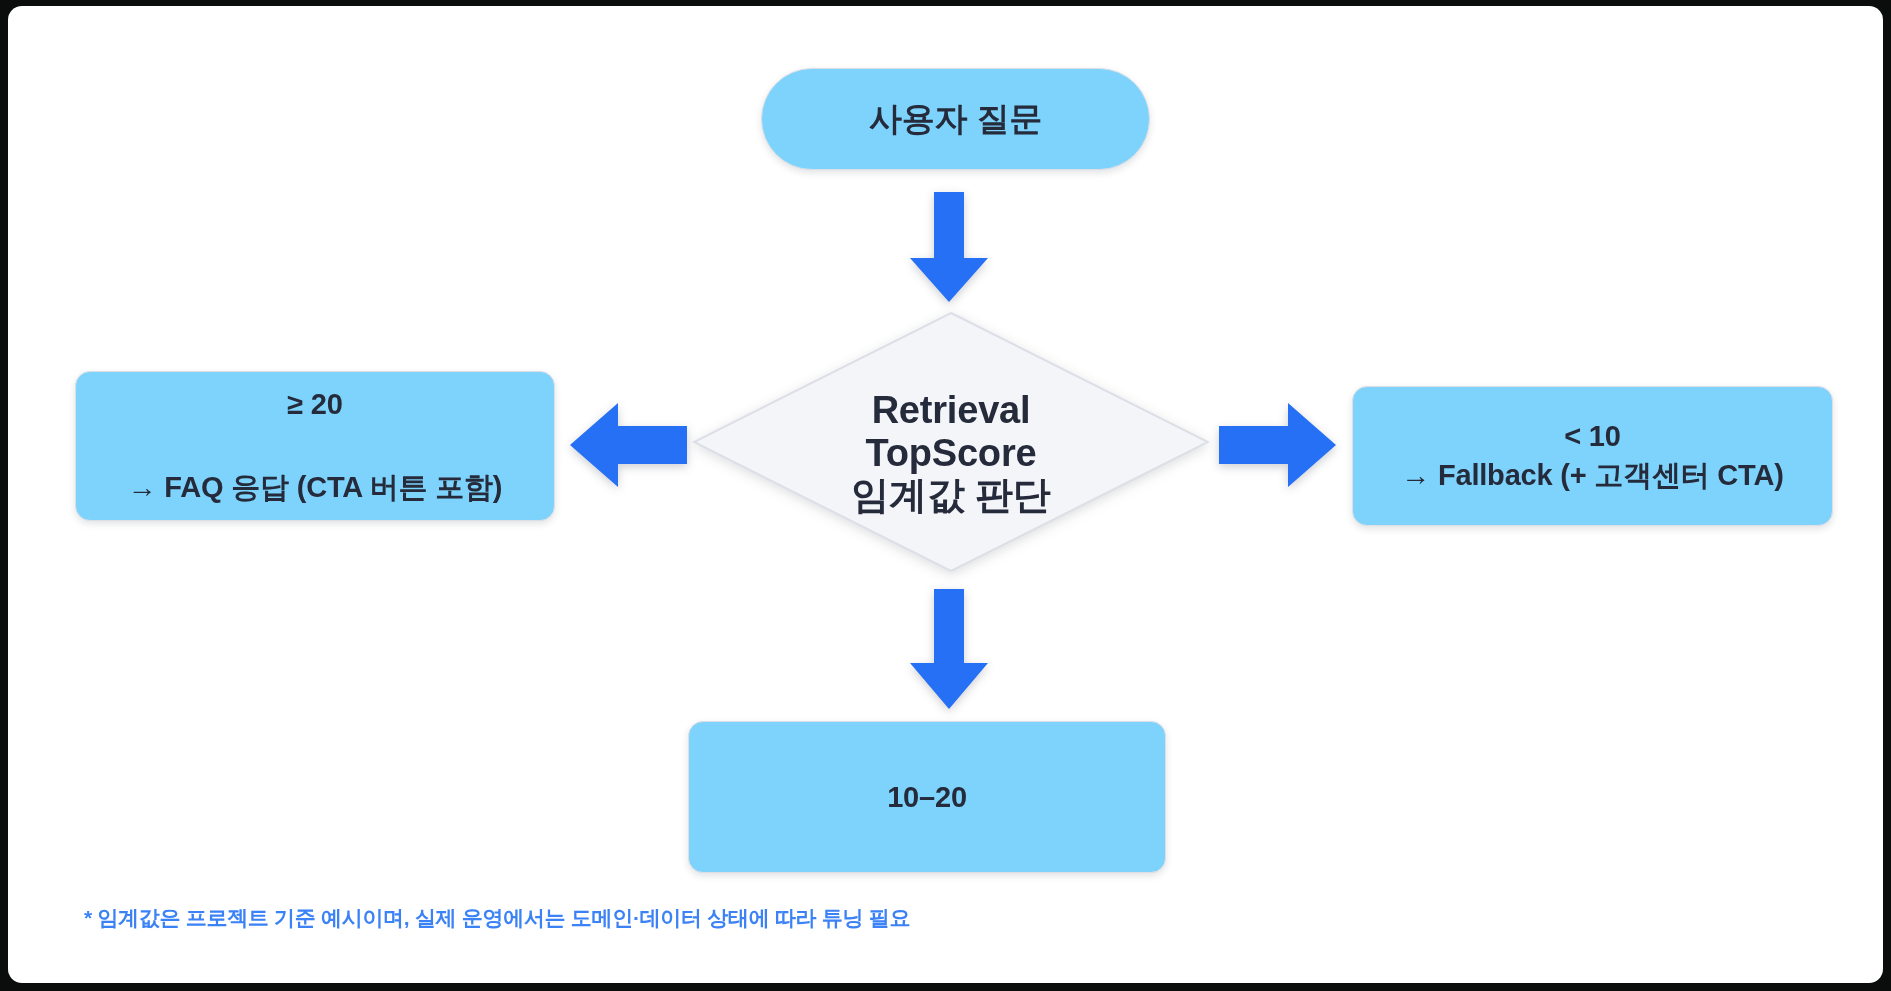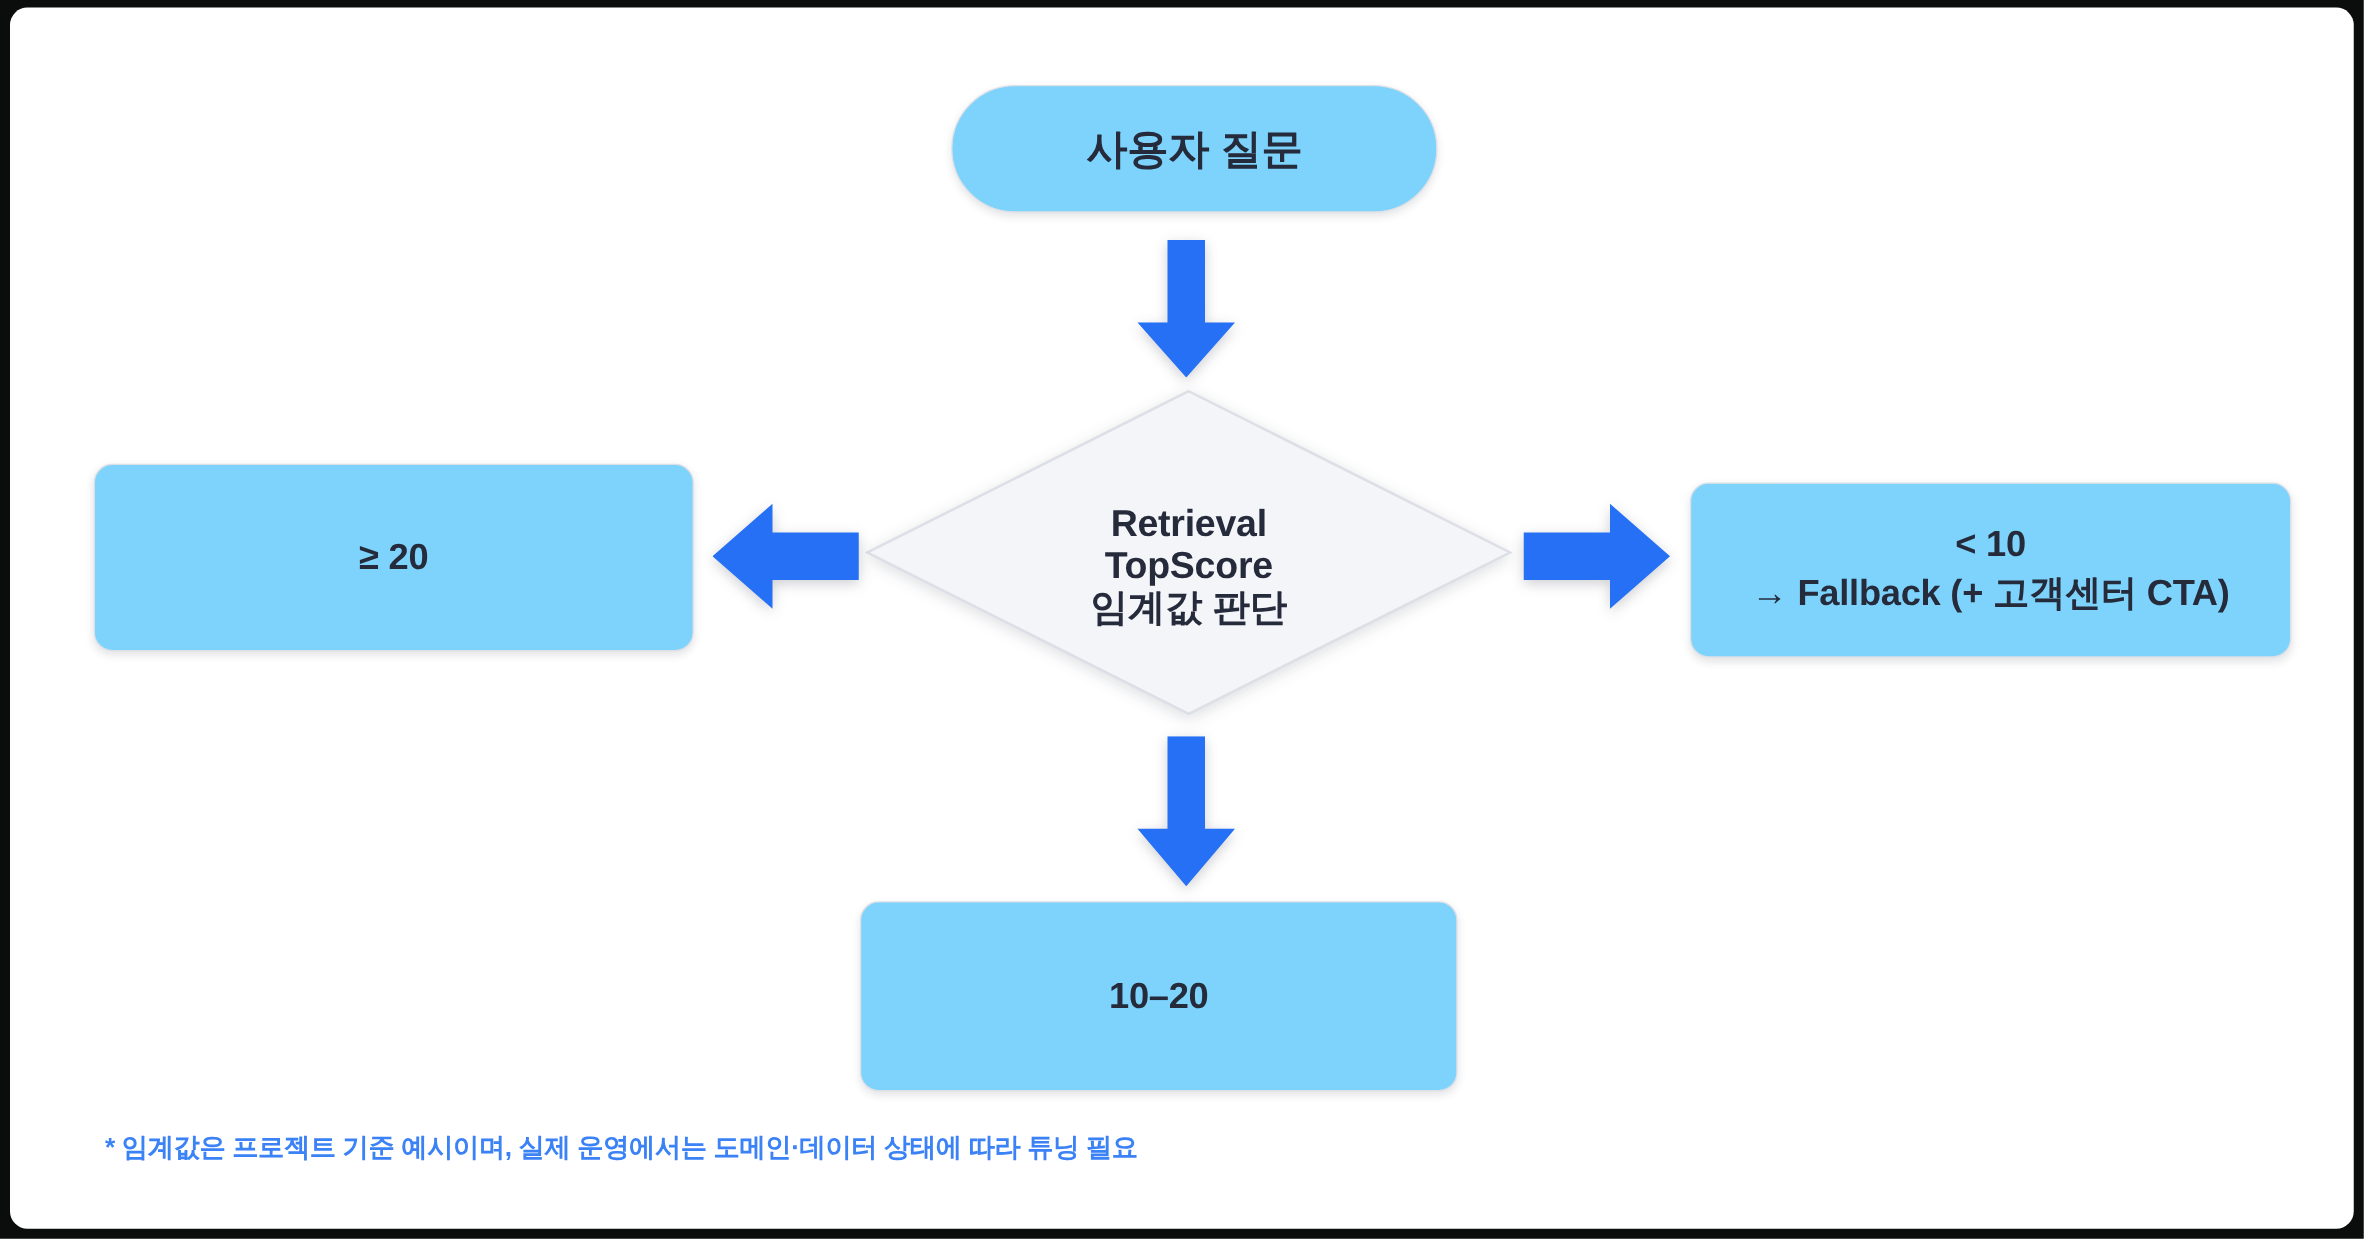--- a/index.html
+++ b/index.html
@@ -89,21 +89,21 @@
     top: 0;
     width: 100%;
     height: 100%;
     display: flex;
     flex-direction: column;
     align-items: center;
     justify-content: center;
     text-align: center;
     color: #252b3b;
     font-weight: bold;
-    font-size: 30px;
+    font-size: 38px;
     line-height: 1.12;
     padding-top: 22px;
     box-sizing: border-box;
     letter-spacing: -0.2px;
   }
 
   
   #node-high {
     left: 67px;
     top: 365px;
@@ -199,20 +199,21 @@
     </div>
 
     <div class="arrow" id="arrow-decision-mid">
       <svg width="82" height="120" viewBox="0 0 82 120" xmlns="http://www.w3.org/2000/svg">
         <polygon points="26,0 56,0 56,74 80,74 41,120 2,74 26,74"></polygon>
       </svg>
     </div>
 
     <div class="node" id="node-high">
       <div class="l1">≥ 20</div>
+      <div class="l2">→ FAQ 응답 (CTA 버튼 포함)</div>
     </div>
 
     <div class="node" id="node-low">
       <div class="l1">&lt; 10</div>
       <div class="l2">→ Fallback (+ 고객센터 CTA)</div>
     </div>
 
     <div class="node" id="node-mid">
       <div class="l1">10–20</div>
     </div>

